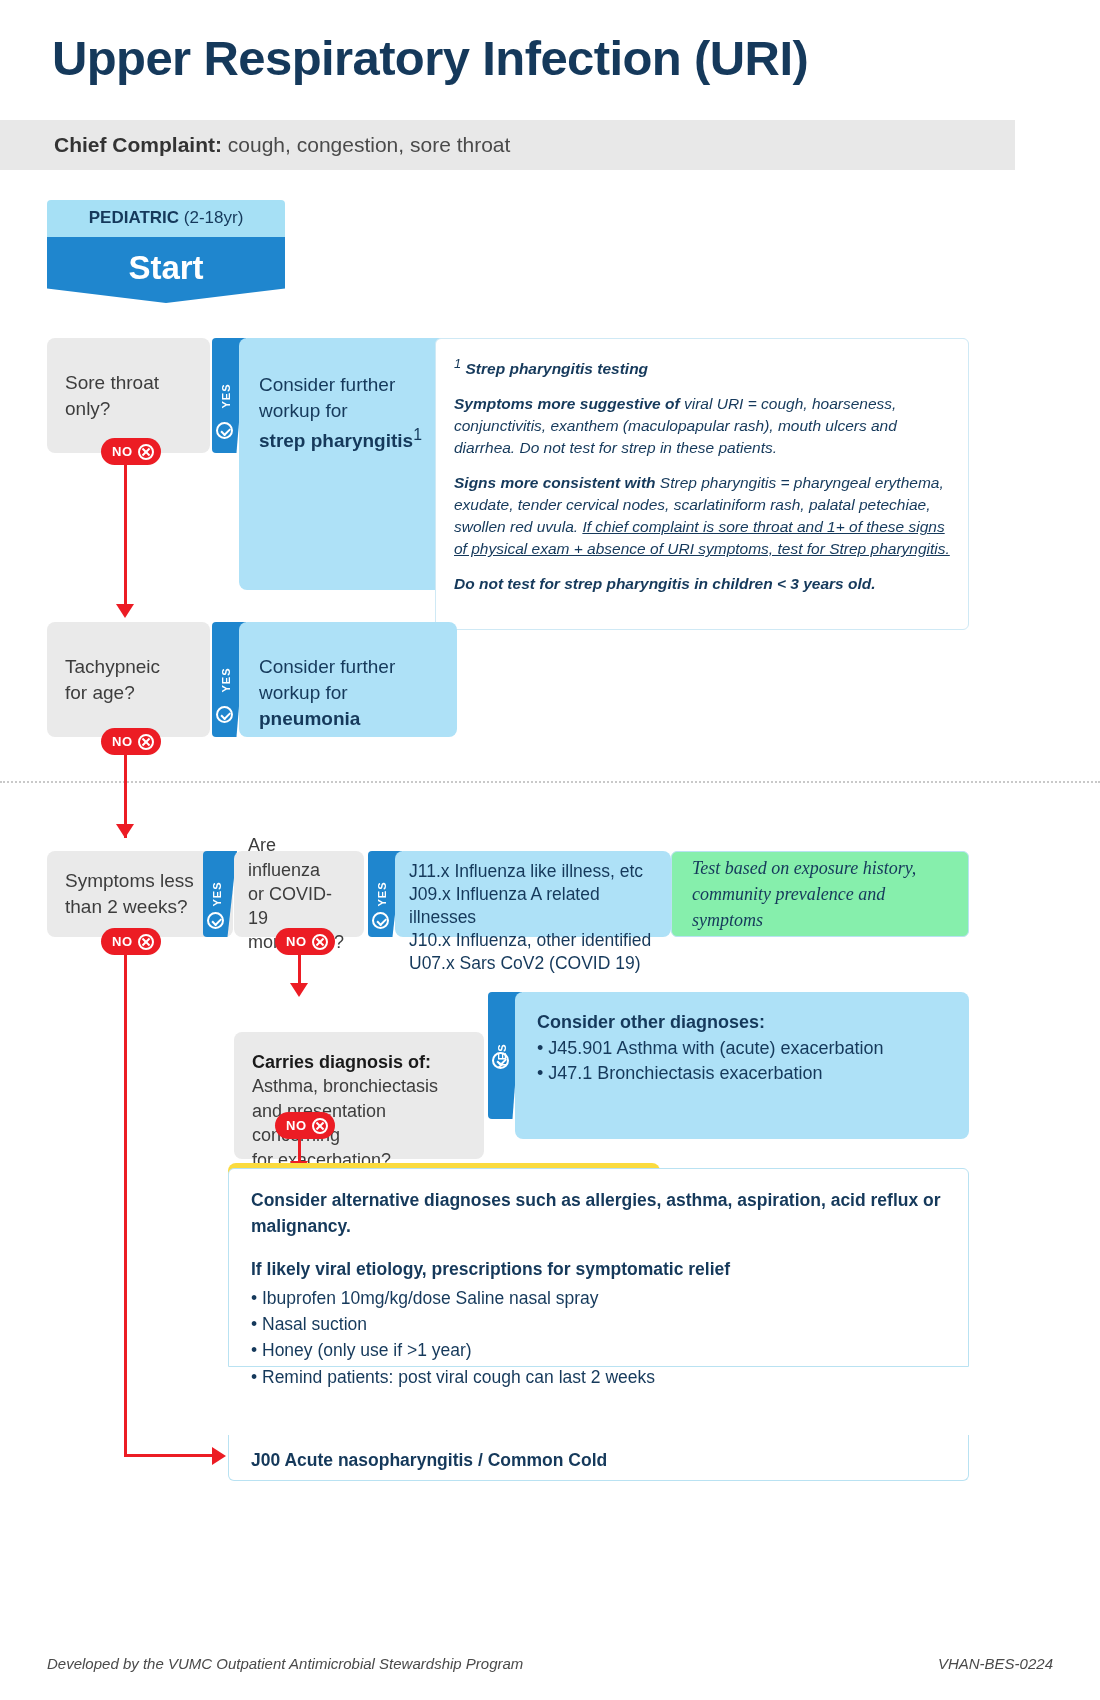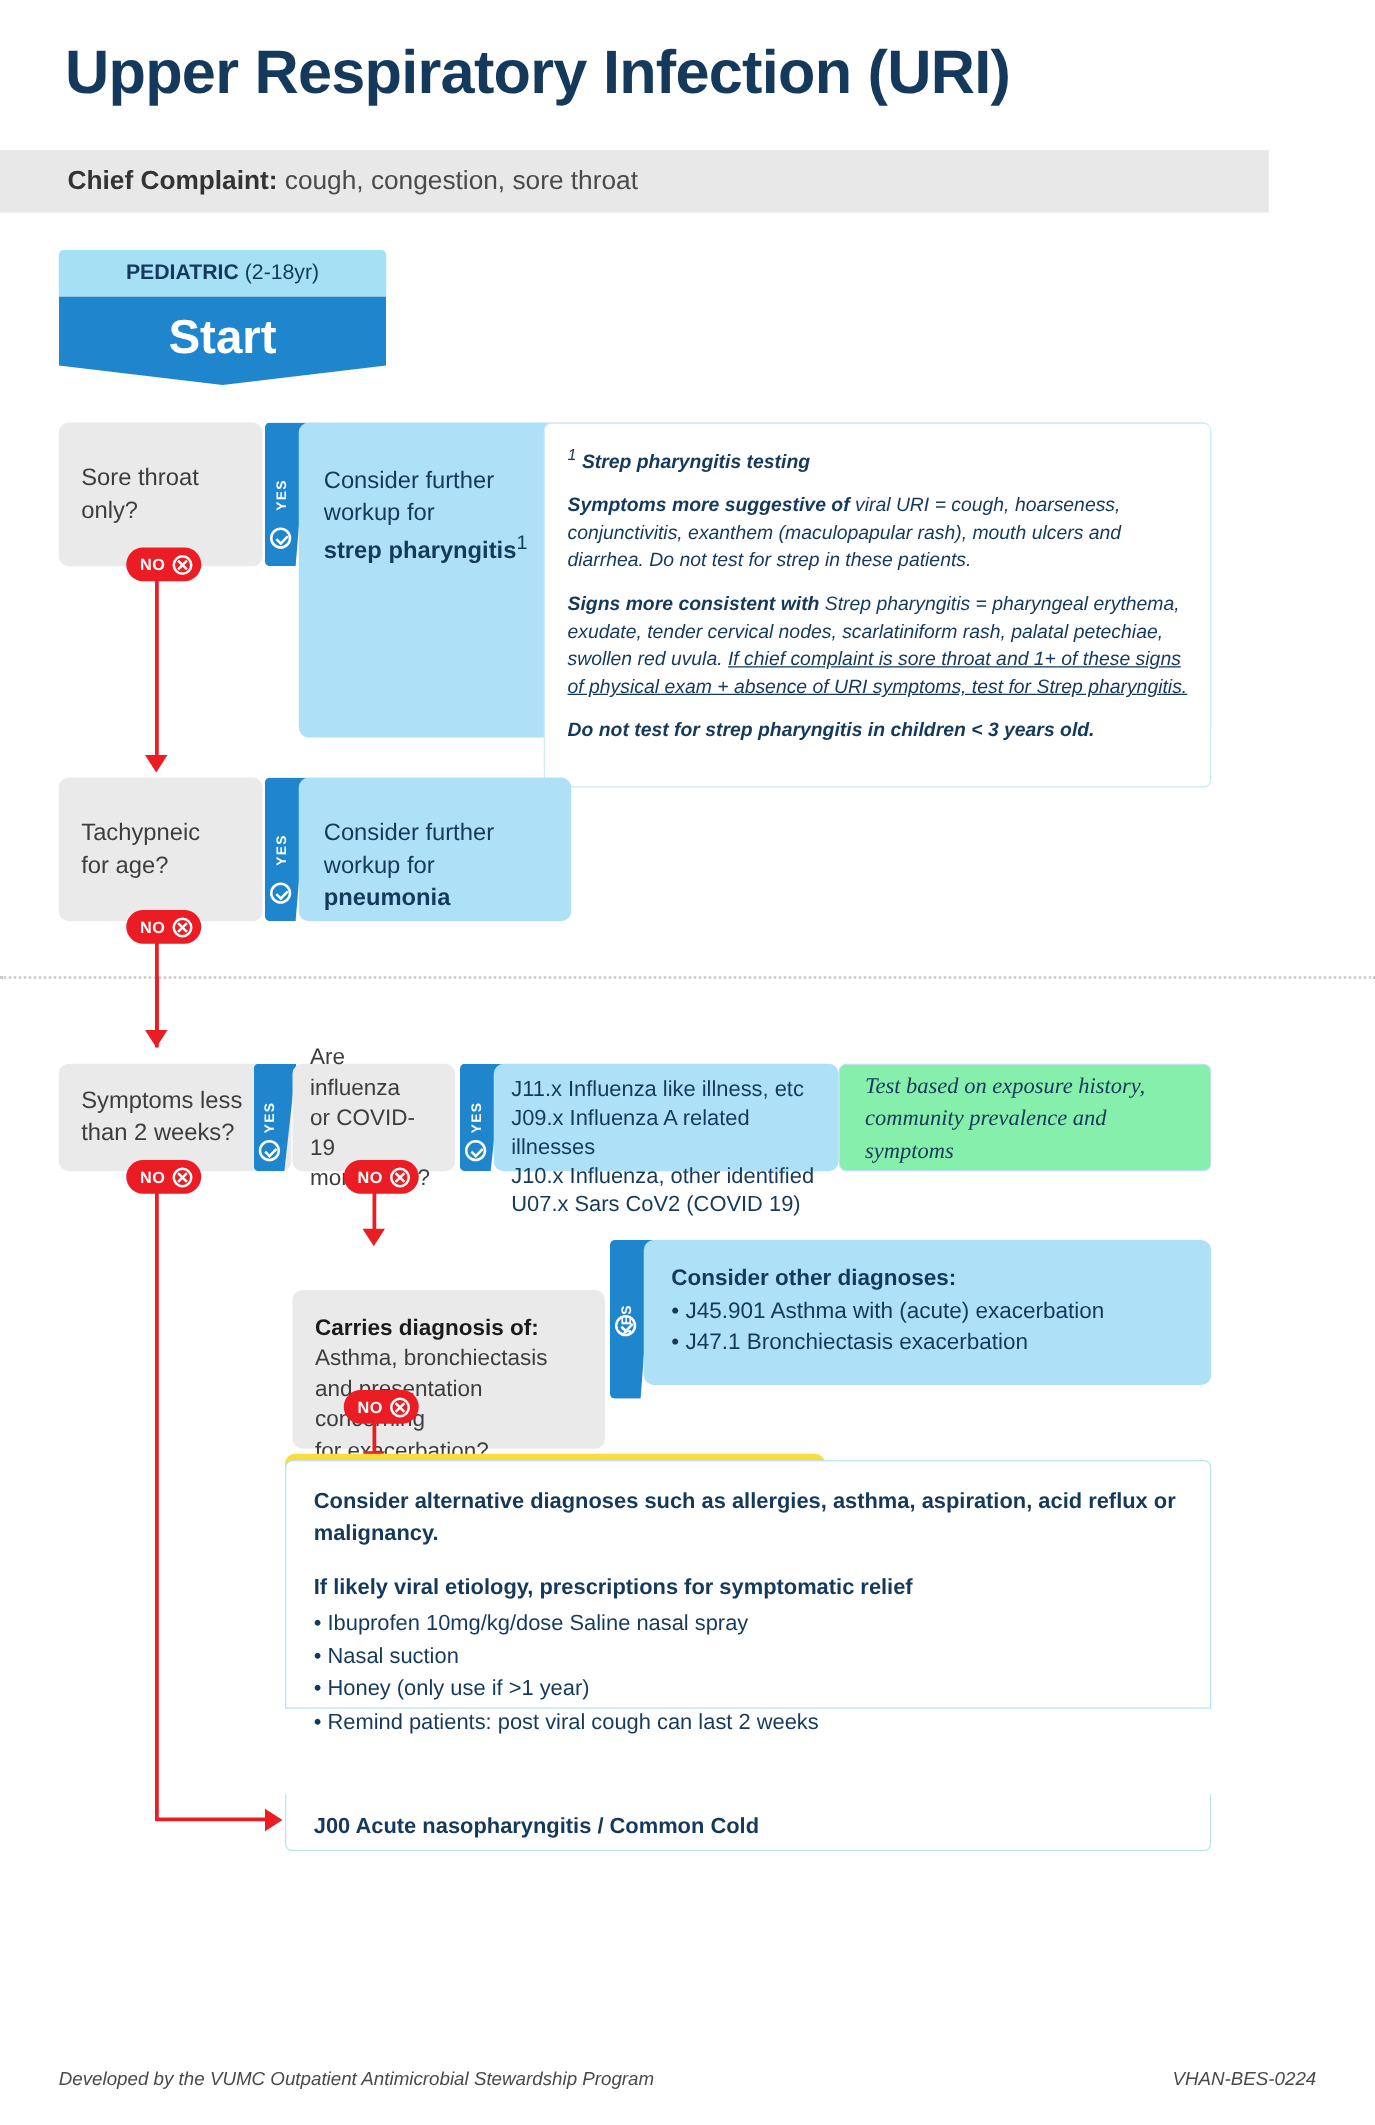--- a/index.html
+++ b/index.html
@@ -19,32 +19,32 @@
   }
   .chief-bar {
     position: absolute; left: 0; top: 120px; width: 1015px; height: 50px;
     background: #e8e8e8;
     display: flex; align-items: center;
   }
   .chief-bar .inner { padding-left: 54px; font-size: 21px; color: #4a4a4a; }
   .chief-bar .inner b { color: #333; font-weight: bold; margin-top: 28px; }
 
   
-  .start-wrap { position: absolute; left: 47px; top: 200px; width: 262px; }
+  .start-wrap { position: absolute; left: 47px; top: 200px; width: 238px; }
   .ped-label {
     background: #a6e0f5; color: #15395b;
     text-align: center; padding: 8px 0 9px;
     font-size: 17px;
     border-radius: 4px 4px 0 0;
   }
   .ped-label b { font-weight: bold; }
   .ped-label span { font-weight: normal; }
   .start-box {
     background: #1f86ce; color: #fff;
-    text-align: center; font-size: 38px; font-weight: bold;
+    text-align: center; font-size: 33px; font-weight: bold;
     padding: 12px 0 16px;
     clip-path: polygon(0 0, 100% 0, 100% 78%, 50% 100%, 0 78%);
   }
 
   
   .qbox {
     position: absolute; background: #eaeaea; border-radius: 8px;
     font-size: 19px; color: #3d3d3d; line-height: 1.35;
     padding: 16px 18px; display: flex; align-items: center;
   }
@@ -300,21 +300,21 @@
     <span>and presentation concerning</span><br>
     <span>for exacerbation?</span>
   </span>
 </div>
 
 <div class="yes-conn" style="left:488px; top:992px; height:127px;">
   <span class="ylabel">YES</span>
   <span class="ycheck" style="bottom:50px;"></span>
 </div>
 
-<div class="abox" style="left:515px; top:992px; width:454px; height:116px; padding:18px 22px; font-size:18px; line-height:1.42;">
+<div class="abox" style="left:515px; top:992px; width:454px; height:147px; padding:18px 22px; font-size:18px; line-height:1.42;">
   <b>Consider other diagnoses:</b>
   <div>• <span>J45.901 Asthma with (acute) exacerbation</span></div>
   <div>• <span>J47.1 Bronchiectasis exacerbation</span></div>
 </div>
 
 <div class="no-badge" style="left:275px; top:1112px;">
   <span>NO</span>
   <span class="xc"></span>
 </div>
 <div class="rline" style="left:298px; top:1134px; width:2.5px; height:32px;"></div>

